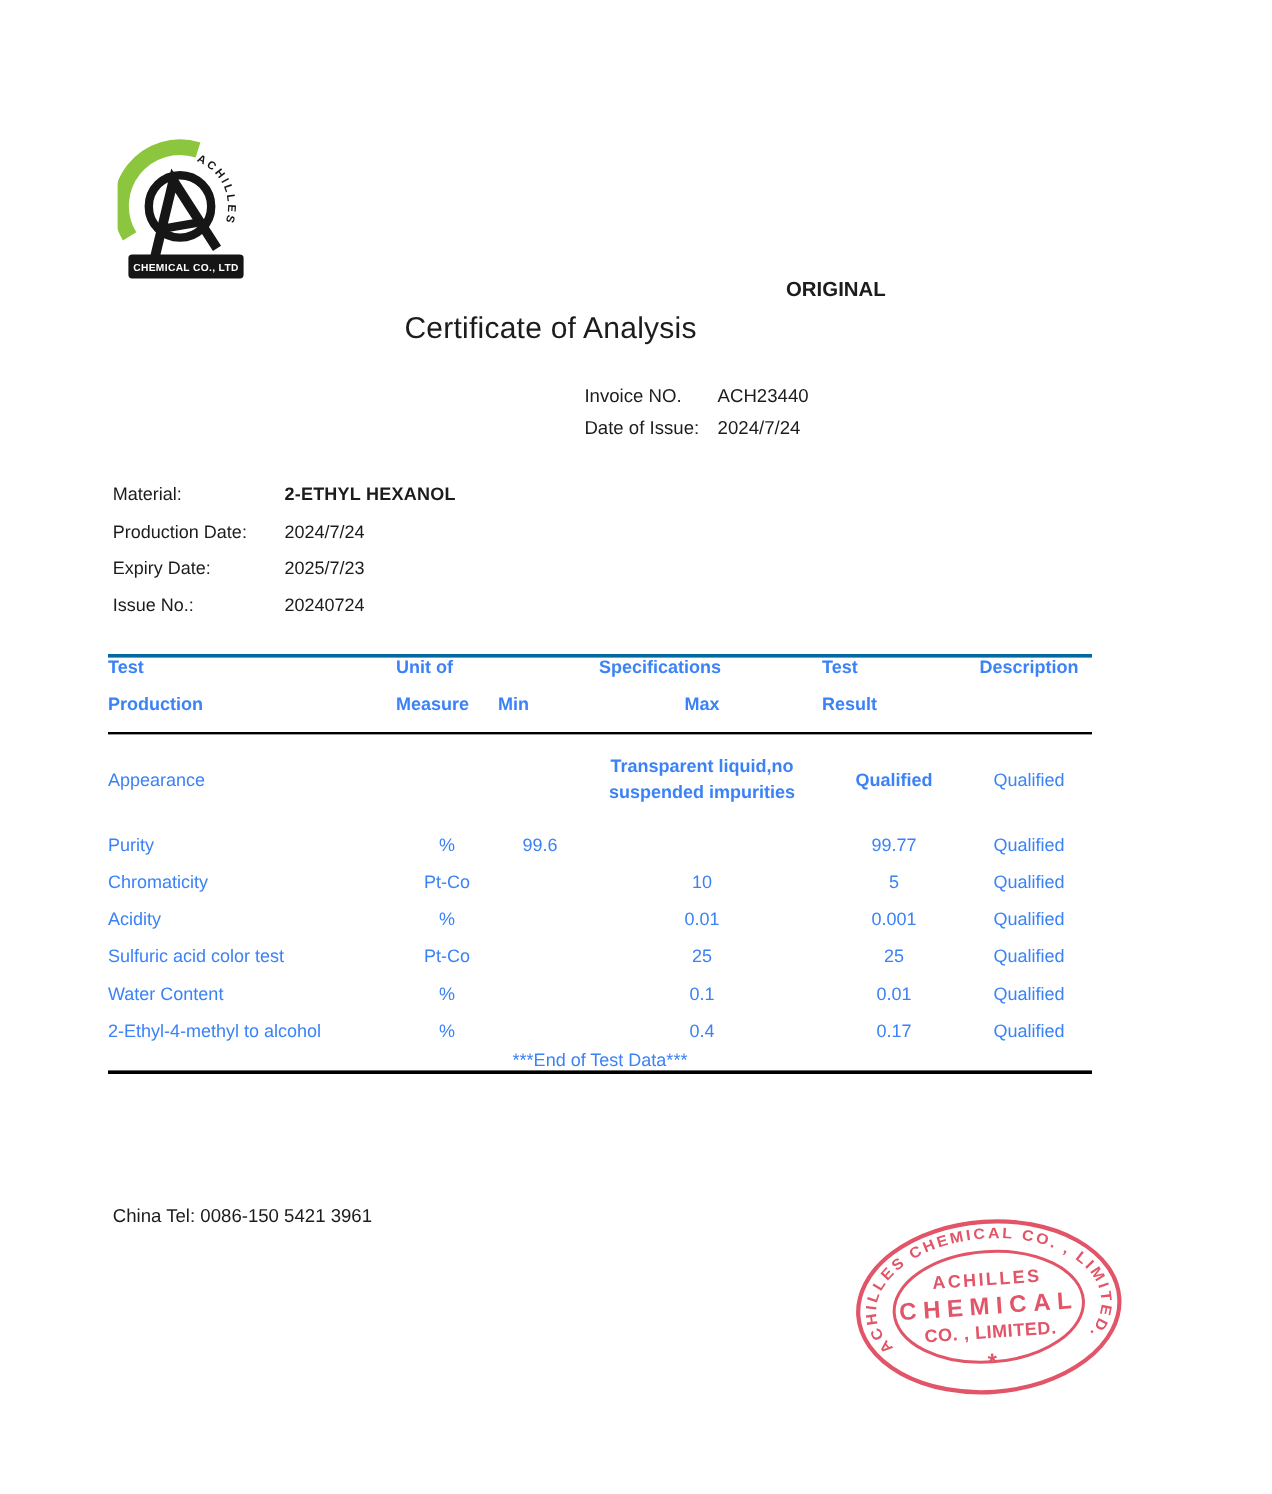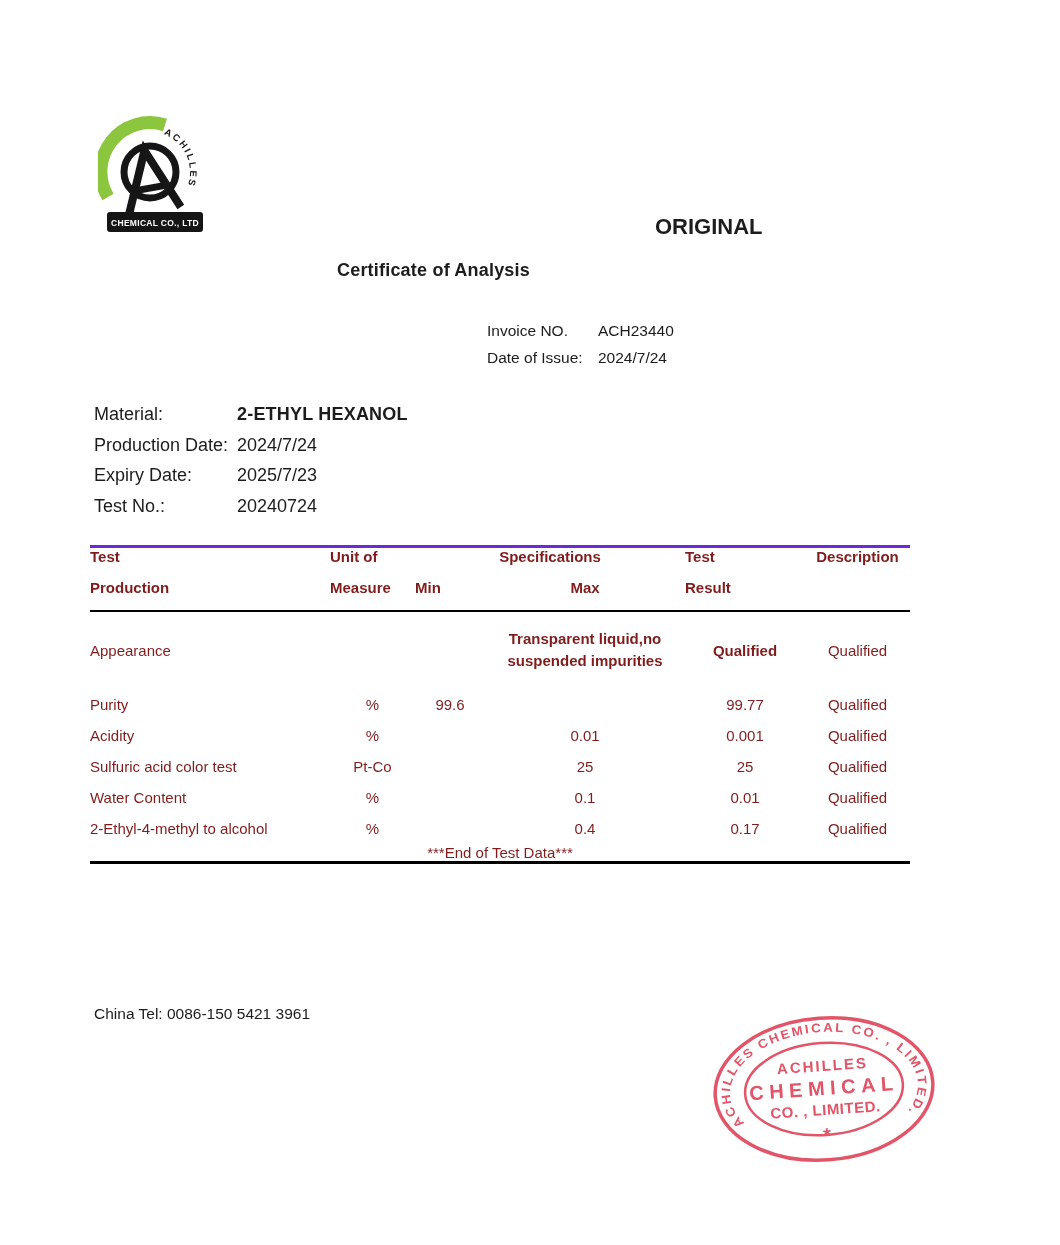--- a/index.html
+++ b/index.html
@@ -3,38 +3,38 @@
 <meta charset="utf-8">
 <style>
   html,body { margin:0; padding:0; background:#ffffff; }
   .page {
     position:relative; width:1060px; height:1245px; background:#ffffff;
     font-family:"Liberation Sans", sans-serif; color:#1c1c1c; overflow:hidden;
   }
 
   
   .logo { position:absolute; left:98px; top:112px; }
-  .original-label { position:absolute; left:655px; top:214px; font-size:22px; font-weight:bold; }
-  .doc-title { position:absolute; left:337px; top:260px; font-size:18px; font-weight:bold; letter-spacing:0.2px; }
+  .original-label { position:absolute; left:655px; top:232px; font-size:17px; font-weight:bold; }
+  .doc-title { position:absolute; left:337px; top:260px; font-size:25px; font-weight:normal; letter-spacing:0.2px; }
 
   .invoice-block { position:absolute; left:487px; top:322px; font-size:15.5px; }
   .invoice-row { display:flex; height:27px; }
   .invoice-label { width:111px; }
 
-  .material-block { position:absolute; left:94px; top:404px; font-size:18px; }
+  .material-block { position:absolute; left:94px; top:404px; font-size:15px; }
   .info-row { display:flex; height:30.5px; }
   .info-label { width:143px; }
   .material-block .info-row:first-child .info-value { font-weight:bold; letter-spacing:0.2px; }
 
   
   .table-wrap { position:absolute; left:90px; top:545px; width:820px; }
   table.coa {
     width:820px; border-collapse:collapse; table-layout:fixed;
-    border-top:3px solid #6d28d9; border-bottom:3px solid #000;
-    font-size:15px; color:#7f1d1d;
+    border-top:3px solid #0369a1; border-bottom:3px solid #000;
+    font-size:15px; color:#3b82f6;
   }
   table.coa th, table.coa td { padding:0; overflow:hidden; white-space:nowrap; }
   thead tr { height:32px; }
   thead th { font-weight:bold; vertical-align:top; padding-top:5px; }
   thead tr.h2 th { border-bottom:2px solid #000; }
   .h-left   { text-align:left; padding-left:4px; }
   .h-unit   { text-align:left; padding-left:6px; }
   .h-min    { text-align:left; }
   .h-center { text-align:center; }
   .h-result { text-align:left; padding-left:8px; }
@@ -96,21 +96,21 @@
       </div>
       <div class="info-row">
         <span class="info-label">Production Date:</span>
         <span class="info-value">2024/7/24</span>
       </div>
       <div class="info-row">
         <span class="info-label">Expiry Date:</span>
         <span class="info-value">2025/7/23</span>
       </div>
       <div class="info-row">
-        <span class="info-label">Test No.:</span>
+        <span class="info-label">Issue No.:</span>
         <span class="info-value">20240724</span>
       </div>
     </div>
 
   <div class="table-wrap">
     <table class="coa">
       <colgroup>
         <col style="width:240px">
           <col style="width:85px">
           <col style="width:70px">
@@ -148,20 +148,28 @@
           </tr>
           <tr>
             <td class="td-test">Purity</td>
             <td class="td-unit">%</td>
             <td class="td-min">99.6</td>
             <td class="td-max"></td>
             <td class="td-result">99.77</td>
             <td class="td-conc">Qualified</td>
           </tr>
           <tr>
+            <td class="td-test">Chromaticity</td>
+            <td class="td-unit">Pt-Co</td>
+            <td class="td-min"></td>
+            <td class="td-max">10</td>
+            <td class="td-result">5</td>
+            <td class="td-conc">Qualified</td>
+          </tr>
+          <tr>
             <td class="td-test">Acidity</td>
             <td class="td-unit">%</td>
             <td class="td-min"></td>
             <td class="td-max">0.01</td>
             <td class="td-result">0.001</td>
             <td class="td-conc">Qualified</td>
           </tr>
           <tr>
             <td class="td-test">Sulfuric acid color test</td>
             <td class="td-unit">Pt-Co</td>

